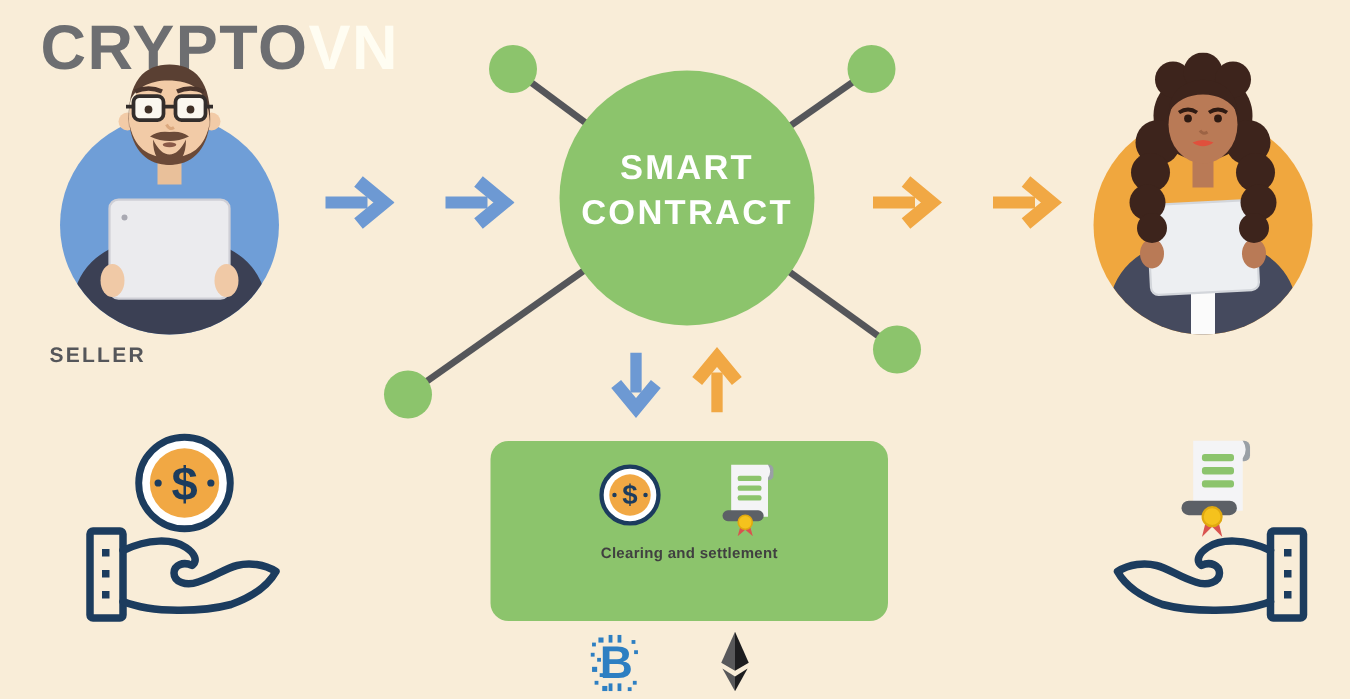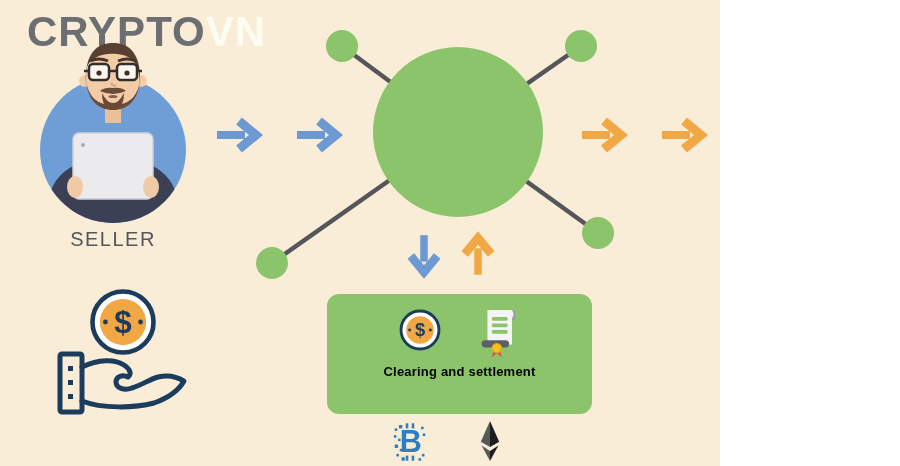--- a/index.html
+++ b/index.html
@@ -1,30 +1,30 @@
 <!DOCTYPE html>
 <html><head>
 <meta charset="utf-8">
 <style>
   html,body{margin:0;padding:0;}
   body{font-family:"Liberation Sans",sans-serif;}
-  #stage{position:relative;width:720px;height:466px;background:#f9edd8;overflow:hidden;}
+  #stage{position:relative;width:900px;height:466px;background:#f9edd8;overflow:hidden;}
 
   
   .logo{position:absolute;left:27px;top:8px;z-index:1;font-weight:800;font-size:42px;letter-spacing:1px;white-space:nowrap;}
   .logo .p1{color:#6d6e71;}
   .logo .p2{color:#fffdf2;}
 
   
   .figure{position:absolute;width:160px;height:198px;z-index:2;}
   .figure-seller{left:33px;top:35px;}
   .figure-buyer{left:722px;top:35px;}
 
-  .person-label{position:absolute;top:228px;width:160px;text-align:center;z-index:2;
-    font-size:20px;font-weight:normal;color:#55565a;letter-spacing:1.5px;}
+  .person-label{position:absolute;top:228px;width:160px;text-align:left;z-index:2;
+    font-size:14px;font-weight:bold;color:#55565a;letter-spacing:1.5px;}
   .label-seller{left:33px;}
   .label-buyer{left:722px;}
 
   
   .network{position:absolute;left:0;top:0;z-index:1;}
   .hub-title{position:absolute;left:358px;top:96px;width:200px;z-index:3;text-align:center;
     color:#ffffff;font-weight:bold;font-size:23px;letter-spacing:1.5px;line-height:1.32;}
 
   
   .arrow{position:absolute;z-index:2;}
@@ -33,21 +33,21 @@
   .ar-vert{width:34px;height:48px;}
   .a-down{left:407px;top:232px;}
   .a-up{left:461px;top:230px;}
   .stroke-blue{stroke:#6d99d3;}
   .stroke-orange{stroke:#f1a844;}
 
   
   .panel{position:absolute;left:327px;top:294px;width:265px;height:120px;z-index:2;
     background:#8cc46c;border-radius:12px;text-align:center;}
   .panel-icons{display:flex;justify-content:center;align-items:flex-start;gap:32px;margin-top:13px;height:52px;}
-  .panel-caption{margin-top:4px;color:#000000;font-size:13px;font-weight:600;line-height:1.32;letter-spacing:.2px;}
+  .panel-caption{margin-top:4px;color:#404040;font-size:10px;font-weight:600;line-height:1.32;letter-spacing:.2px;}
 
   
   .btc{position:absolute;left:393px;top:421px;width:34px;height:42px;z-index:2;}
   .eth{position:absolute;left:477px;top:419px;width:26px;height:44px;z-index:2;}
 
   
   .coin-big{position:absolute;left:86px;top:285px;width:74px;height:74px;z-index:2;}
   .hand-left{position:absolute;left:57px;top:351px;width:132px;height:64px;z-index:2;}
   .scroll-big{position:absolute;left:779px;top:290px;width:64px;height:70px;z-index:2;}
   .hand-right{position:absolute;left:740px;top:351px;width:132px;height:64px;z-index:2;transform:scaleX(-1);}
@@ -68,20 +68,24 @@
       <line x1="272" y1="263" x2="458" y2="132"></line>
       <line x1="598" y1="233" x2="458" y2="132"></line>
     </g>
     <circle cx="342" cy="46" r="16" fill="#8cc46c"></circle>
     <circle cx="581" cy="46" r="16" fill="#8cc46c"></circle>
     <circle cx="272" cy="263" r="16" fill="#8cc46c"></circle>
     <circle cx="598" cy="233" r="16" fill="#8cc46c"></circle>
     <circle cx="458" cy="132" r="85" fill="#8cc46c"></circle>
   </svg>
 
+  <div class="hub-title">
+    <div>SMART</div>
+    <div>CONTRACT</div>
+  </div>
 
   <svg class="figure figure-seller" viewBox="0 0 160 198">
     <defs>
         <clipPath id="sellClip">
           <circle cx="80" cy="115" r="73"></circle>
         </clipPath>
       </defs>
     <circle cx="80" cy="115" r="73" fill="#6f9ed7"></circle>
     <g clip-path="url(#sellClip)">
       <path d="M16,196 L16,162 Q22,136 50,127 L70,119 L90,119 L110,127 Q138,136 144,162 L144,196 Z" fill="#3b4054"></path>

